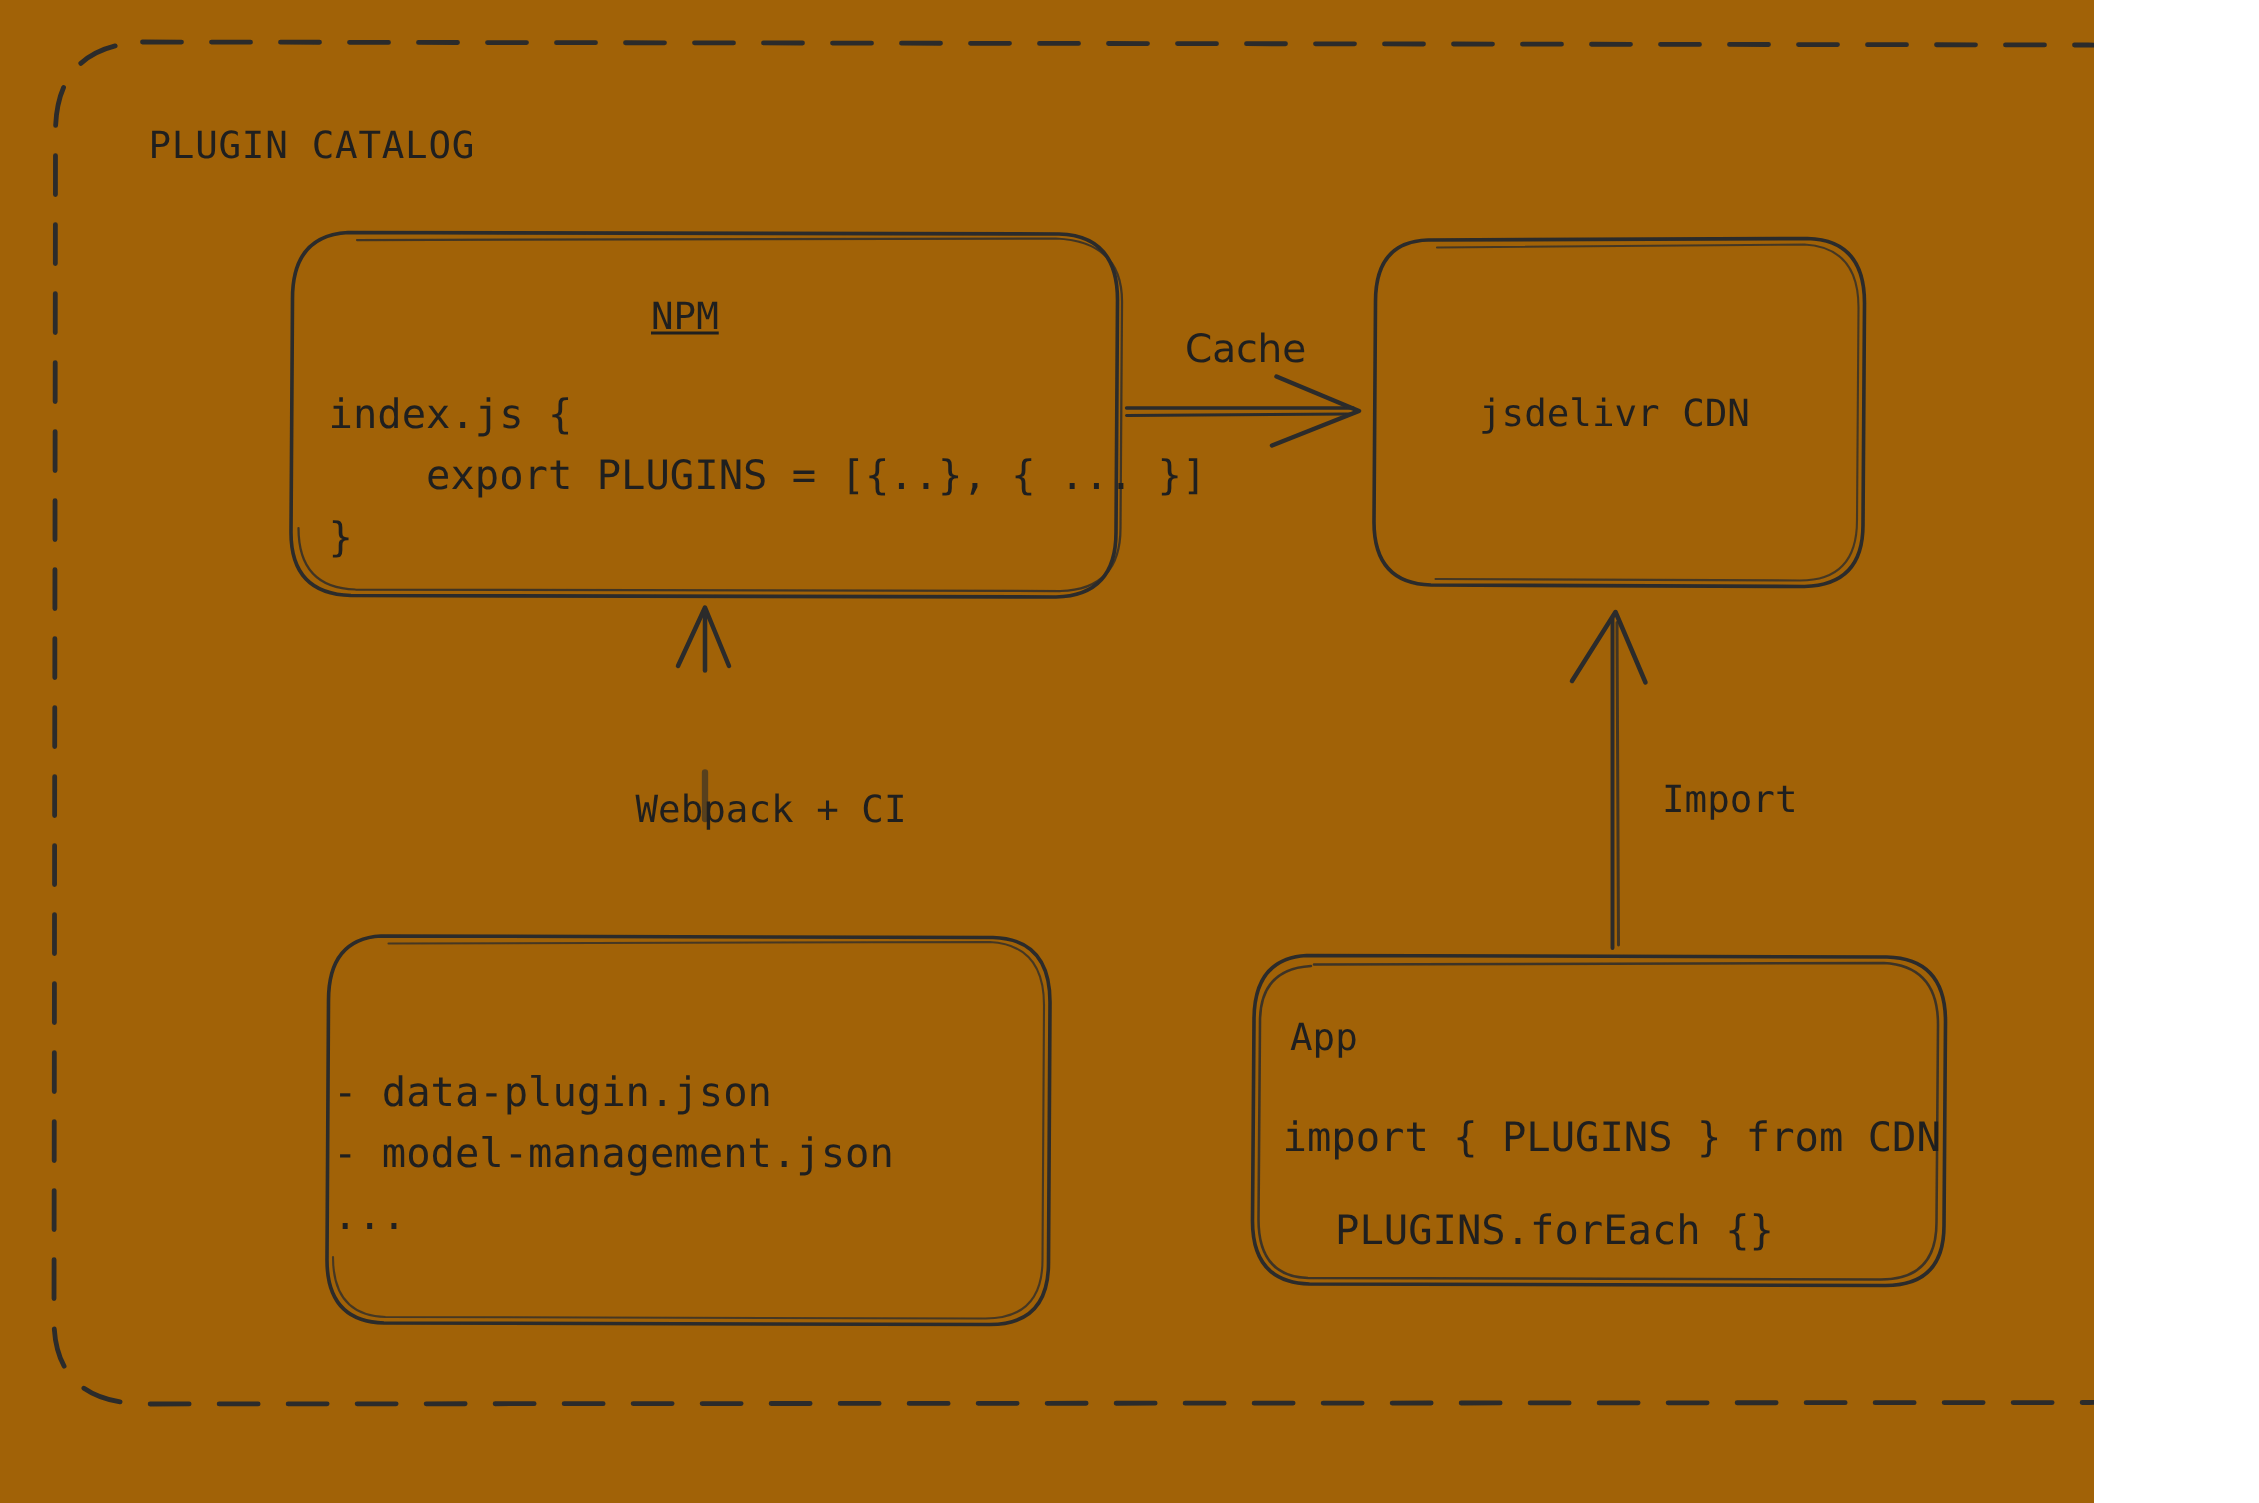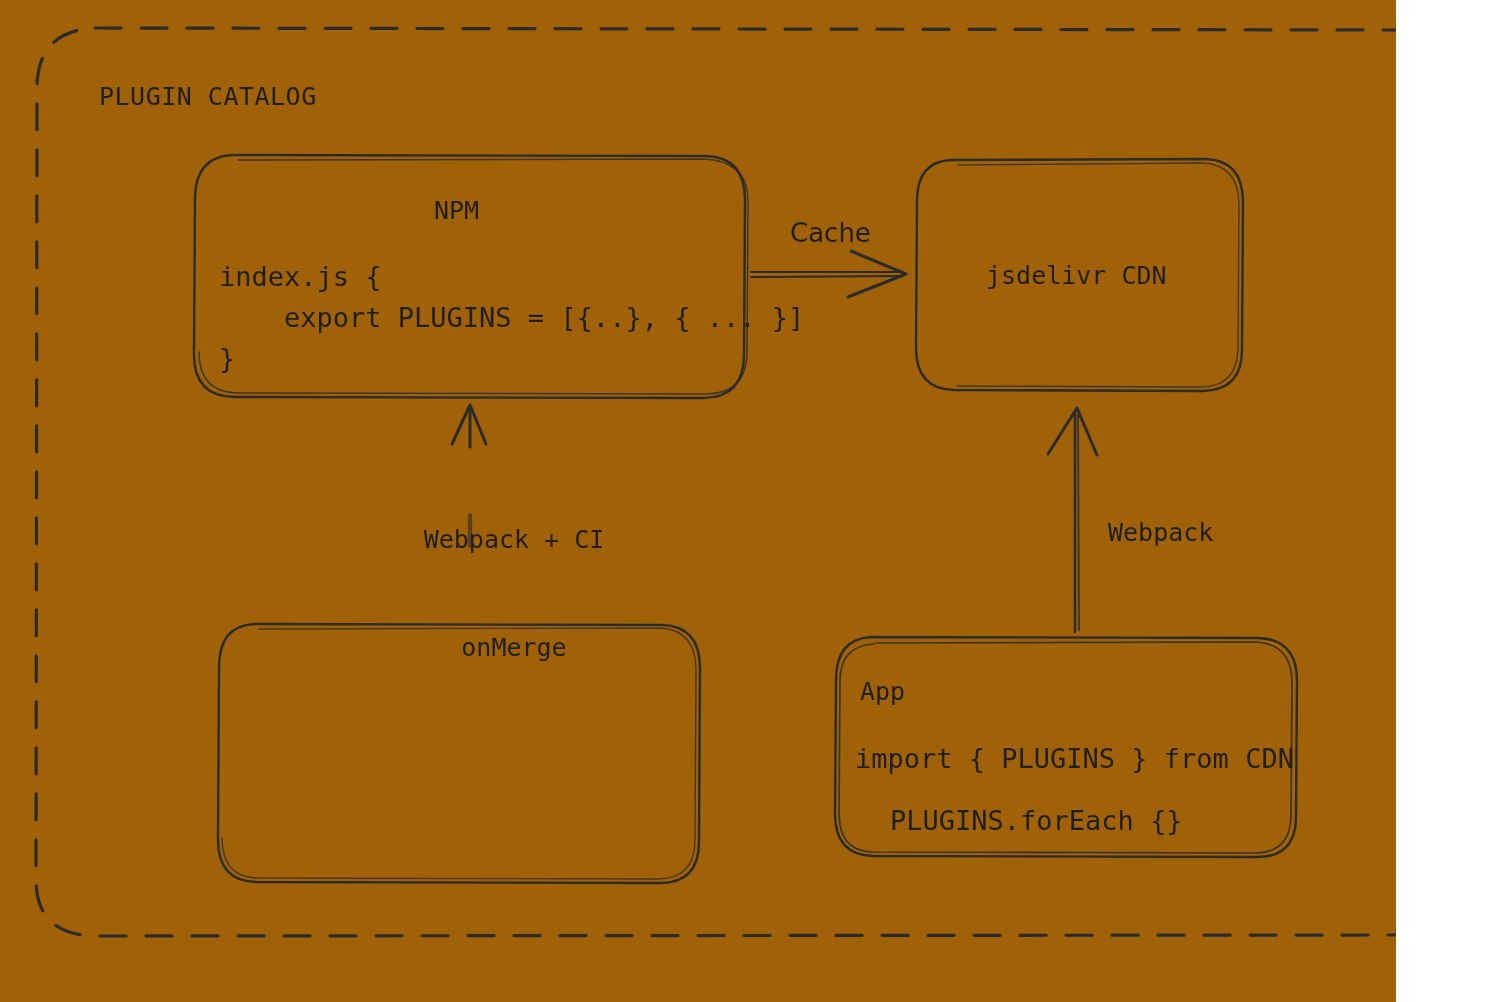--- a/index.html
+++ b/index.html
@@ -105,34 +105,36 @@
       <path d="M 470,515 L 470,546" stroke-width="4.2" opacity="0.62"></path>
 
       <path d="M 1075,632 L 1075,412" stroke-width="2.6"></path>
       <path d="M 1079,630 L 1078,415" stroke-width="2.0" opacity="0.8"></path>
       <path d="M 1048,454 L 1077,408 L 1097,455" stroke-width="3.0"></path>
     </g>
   </svg>
 
   <div class="lbl mono group-title" style="left:99px; top:84px;">PLUGIN CATALOG</div>
 
-  <div class="lbl mono box-title" style="left:434px; top:198px;">NPM</div>
+  <div class="lbl mono box-title" style="left:434px; top:198px;text-decoration:underline;">NPM</div>
   <div class="code-block" style="left:219px; top:256px;">index.js {
     export PLUGINS = [{..}, { ... }]
 }</div>
 
   <div class="lbl mono box-title" style="left:986px; top:263px;">jsdelivr CDN</div>
 
+  <div class="code-block" style="left:222px; top:708px;">- data-plugin.json
+- model-management.json
+...</div>
 
   <div class="lbl mono box-title" style="left:860px; top:679px;">App</div>
   <div class="code-block" style="left:855px; top:738px;">import { PLUGINS } from CDN</div>
   <div class="code-block" style="left:890px; top:800px;">PLUGINS.forEach {}</div>
 
   <div class="lbl sans edge-label-sans" style="left:790px; top:199px;">Cache</div>
 
   <div class="lbl mono edge-label multi" style="left:372px; top:450px; width:196px;margin-left:44px;">
     <div>Webpack + CI</div>
-    <div>onMerge</div>
   </div>
 
-  <div class="lbl mono edge-label" style="left:1108px; top:520px;">Webpack</div>
+  <div class="lbl mono edge-label" style="left:1108px; top:520px;">Import</div>
 
 </div>
 
 </body></html>

